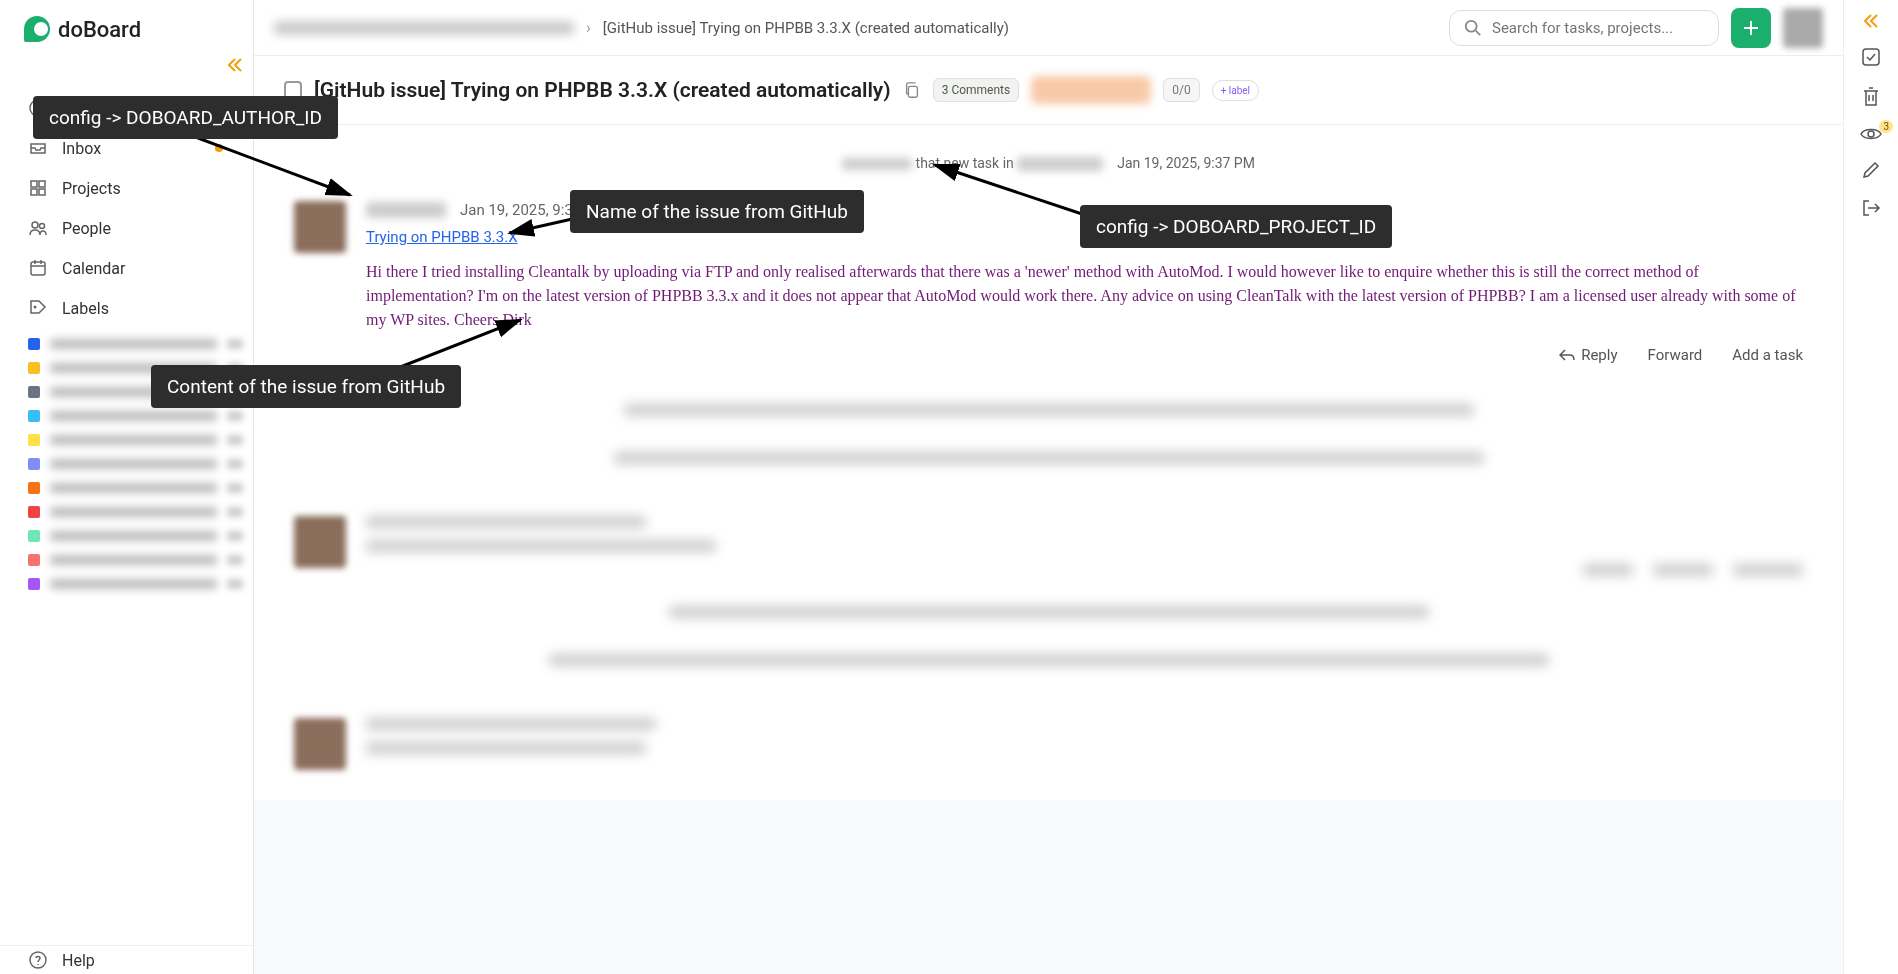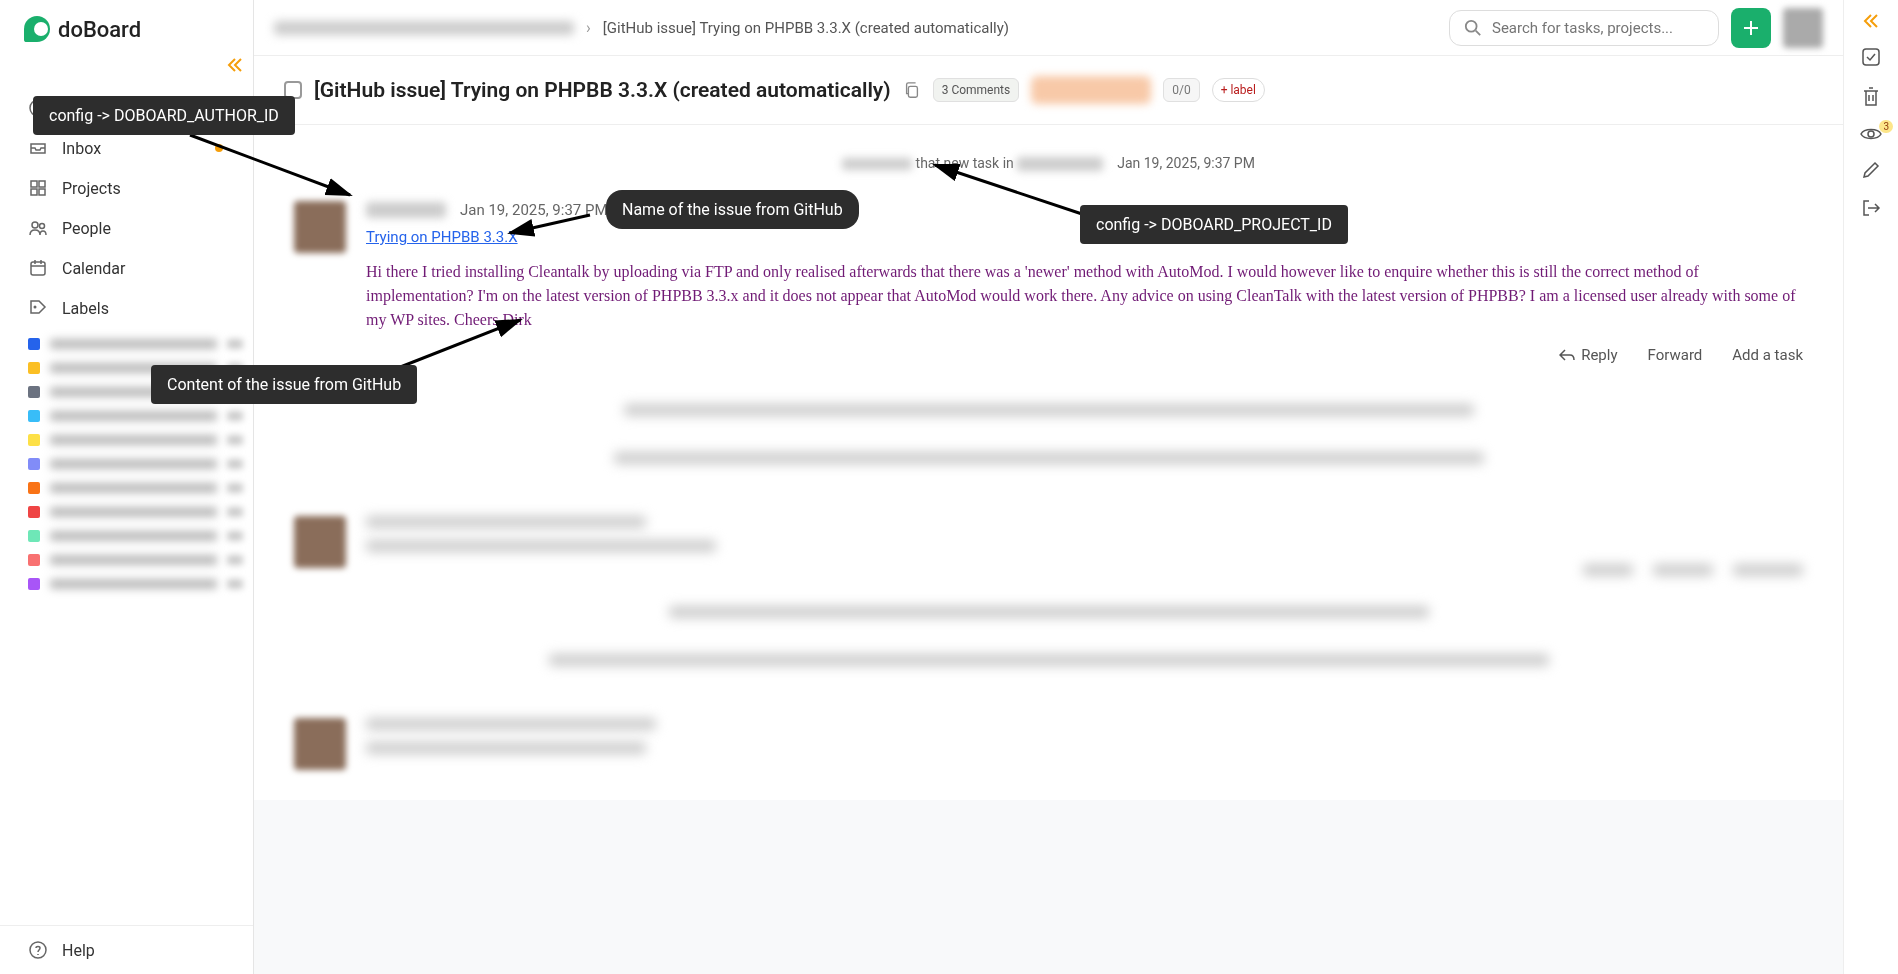--- a/index.html
+++ b/index.html
@@ -15,21 +15,21 @@
 .collapse-btn { position: absolute; right: 10px; top: 58px; color: #f59e0b; font-size: 14px; cursor: pointer; }
 .nav { padding: 30px 0 0 0; }
 .nav-item { display: flex; align-items: center; gap: 14px; padding: 10px 28px; color: #333; font-size: 16px; cursor: pointer; position: relative; }
 .nav-item .icon { width: 20px; height: 20px; color: #666; display: flex; align-items: center; justify-content: center; }
 .nav-item .badge { width: 8px; height: 8px; background: #f59e0b; border-radius: 50%; position: absolute; right: 30px; }
 .labels-list { padding: 4px 0 0 28px; }
 .label-row { display: flex; align-items: center; gap: 10px; padding: 6px 10px 6px 0; }
 .label-swatch { width: 12px; height: 12px; border-radius: 2px; flex-shrink: 0; }
 .label-blur { filter: blur(4px); background: #bbb; height: 10px; border-radius: 3px; flex: 1; }
 .label-count-blur { filter: blur(3px); background: #ccc; width: 16px; height: 10px; border-radius: 3px; }
-.help-item { margin-top: auto; display: flex; align-items: center; gap: 14px; padding: 14px 28px; border-top: 1px solid #eee; color: #333; font-size: 16px; }
+.help-item { margin-top: auto; display: flex; align-items: center; gap: 14px; padding: 4px 28px; border-top: 1px solid #eee; color: #333; font-size: 16px; }
 
 
 .main { flex: 1; display: flex; flex-direction: column; min-width: 0; }
 .topbar { height: 56px; display: flex; align-items: center; padding: 0 20px; gap: 12px; background: #fff; border-bottom: 1px solid #eee; }
 .breadcrumb-blur { filter: blur(5px); background: #ccc; height: 14px; width: 300px; border-radius: 4px; }
 .breadcrumb-sep { color: #999; }
 .breadcrumb-text { color: #555; font-size: 15px; }
 .search-wrap { margin-left: auto; display: flex; align-items: center; background: #fff; border: 1px solid #ddd; border-radius: 12px; padding: 8px 14px; width: 270px; gap: 10px; }
 .search-wrap input { border: none; outline: none; font-size: 15px; flex: 1; background: transparent; }
 .plus-btn { width: 40px; height: 40px; background: #1aaf6c; border-radius: 8px; display: flex; align-items: center; justify-content: center; color: #fff; font-size: 20px; cursor: pointer; }
@@ -37,21 +37,21 @@
 
 
 .content { flex: 1; overflow: auto; padding: 0; position: relative; }
 .task-header { display: flex; align-items: center; gap: 12px; padding: 20px 30px; border-bottom: 1px solid #eee; background: #fff; }
 .checkbox { width: 18px; height: 18px; border: 2px solid #999; border-radius: 4px; }
 .task-title { font-size: 21px; font-weight: 600; color: #222; }
 .copy-icon { color: #888; }
 .comments-badge { background: #f1f3f0; color: #555; font-size: 12px; padding: 4px 8px; border-radius: 6px; border: 1px solid #e0e0e0; }
 .assignee-blur { width: 120px; height: 28px; background: #f8c9a8; filter: blur(4px); border-radius: 6px; }
 .progress-badge { background: #f6f6f6; color: #777; font-size: 12px; padding: 4px 8px; border-radius: 6px; border: 1px solid #e0e0e0; }
-.label-add { background: #fff; color: #b91c1c; font-size: 12px; padding: 4px 8px; border-radius: 12px; border: 1px solid #ddd; }
+.label-add { background: #fff; color: #8b5cf6; font-size: 10px; padding: 4px 8px; border-radius: 12px; border: 1px solid #ddd; }
 
 
 .task-body { padding: 30px 40px; background: #fff; }
 .added-line { text-align: center; color: #666; font-size: 14px; margin-bottom: 30px; }
 .added-blur { display: inline-block; filter: blur(4px); background: #ccc; width: 70px; height: 12px; border-radius: 3px; vertical-align: middle; }
 .added-proj-blur { display: inline-block; filter: blur(4px); background: #ccc; width: 86px; height: 14px; border-radius: 3px; vertical-align: middle; }
 .post { display: flex; gap: 20px; }
 .post-avatar { width: 52px; height: 52px; background: #8a6d5a; filter: blur(3px); border-radius: 4px; flex-shrink: 0; }
 .post-content { flex: 1; }
 .post-meta { display: flex; align-items: center; gap: 14px; margin-bottom: 8px; }
@@ -68,21 +68,21 @@
 .comment-blur .post-avatar { filter: blur(3px); }
 .blur-line { height: 12px; margin-bottom: 12px; }
 
 
 .right-rail { width: 55px; background: #fff; border-left: 1px solid #eee; display: flex; flex-direction: column; align-items: center; gap: 18px; padding-top: 14px; }
 .right-rail .collapse-r { color: #f59e0b; font-size: 14px; }
 .rail-icon { color: #555; position: relative; cursor: pointer; }
 .rail-badge { position: absolute; top: -6px; right: -10px; background: #fde68a; color: #92400e; font-size: 10px; padding: 1px 4px; border-radius: 8px; }
 
 
-.callout { position: absolute; background: #2d2d2d; color: #fff; font-size: 16px; padding: 10px 16px; border-radius: 4px; z-index: 100; white-space: nowrap; }
+.callout { position: absolute; background: #2d2d2d; color: #fff; font-size: 19px; padding: 10px 16px; border-radius: 4px; z-index: 100; white-space: nowrap; }
 .arrow-svg { position: absolute; z-index: 99; pointer-events: none; }
 
 svg { display: block; }
 </style>
 </head>
 <body>
 
 <div class="app">
 
   <div class="sidebar">
@@ -352,21 +352,21 @@
       </div>
     <div class="rail-icon">
         <svg width="20" height="20" viewBox="0 0 20 20">
           <path d="M8 3 L3 3 L3 17 L8 17 M7 10 L17 10 M14 6 L18 10 L14 14" stroke="#555" stroke-width="1.5" fill="none"></path>
         </svg>
       </div>
   </div>
 </div>
 
 <div class="callout" style="top:96px; left:33px;">config -&gt; DOBOARD_AUTHOR_ID</div>
-<div class="callout" style="top:190px; left:606px;border-radius:16px;">Name of the issue from GitHub</div>
+<div class="callout" style="top:190px; left:570px;">Name of the issue from GitHub</div>
 <div class="callout" style="top:205px; left:1080px;">config -&gt; DOBOARD_PROJECT_ID</div>
 <div class="callout" style="top:365px; left:151px;">Content of the issue from GitHub</div>
 
 <svg class="arrow-svg" style="top:125px; left:180px;" width="200" height="90">
     <defs>
       <marker id="ah1" markerWidth="10" markerHeight="10" refX="8" refY="3" orient="auto">
         <path d="M0,0 L0,6 L9,3 z" fill="#000"></path>
       </marker>
     </defs>
     <line x1="10" y1="10" x2="170" y2="70" stroke="#000" stroke-width="3" marker-end="url(#ah1)"></line>

